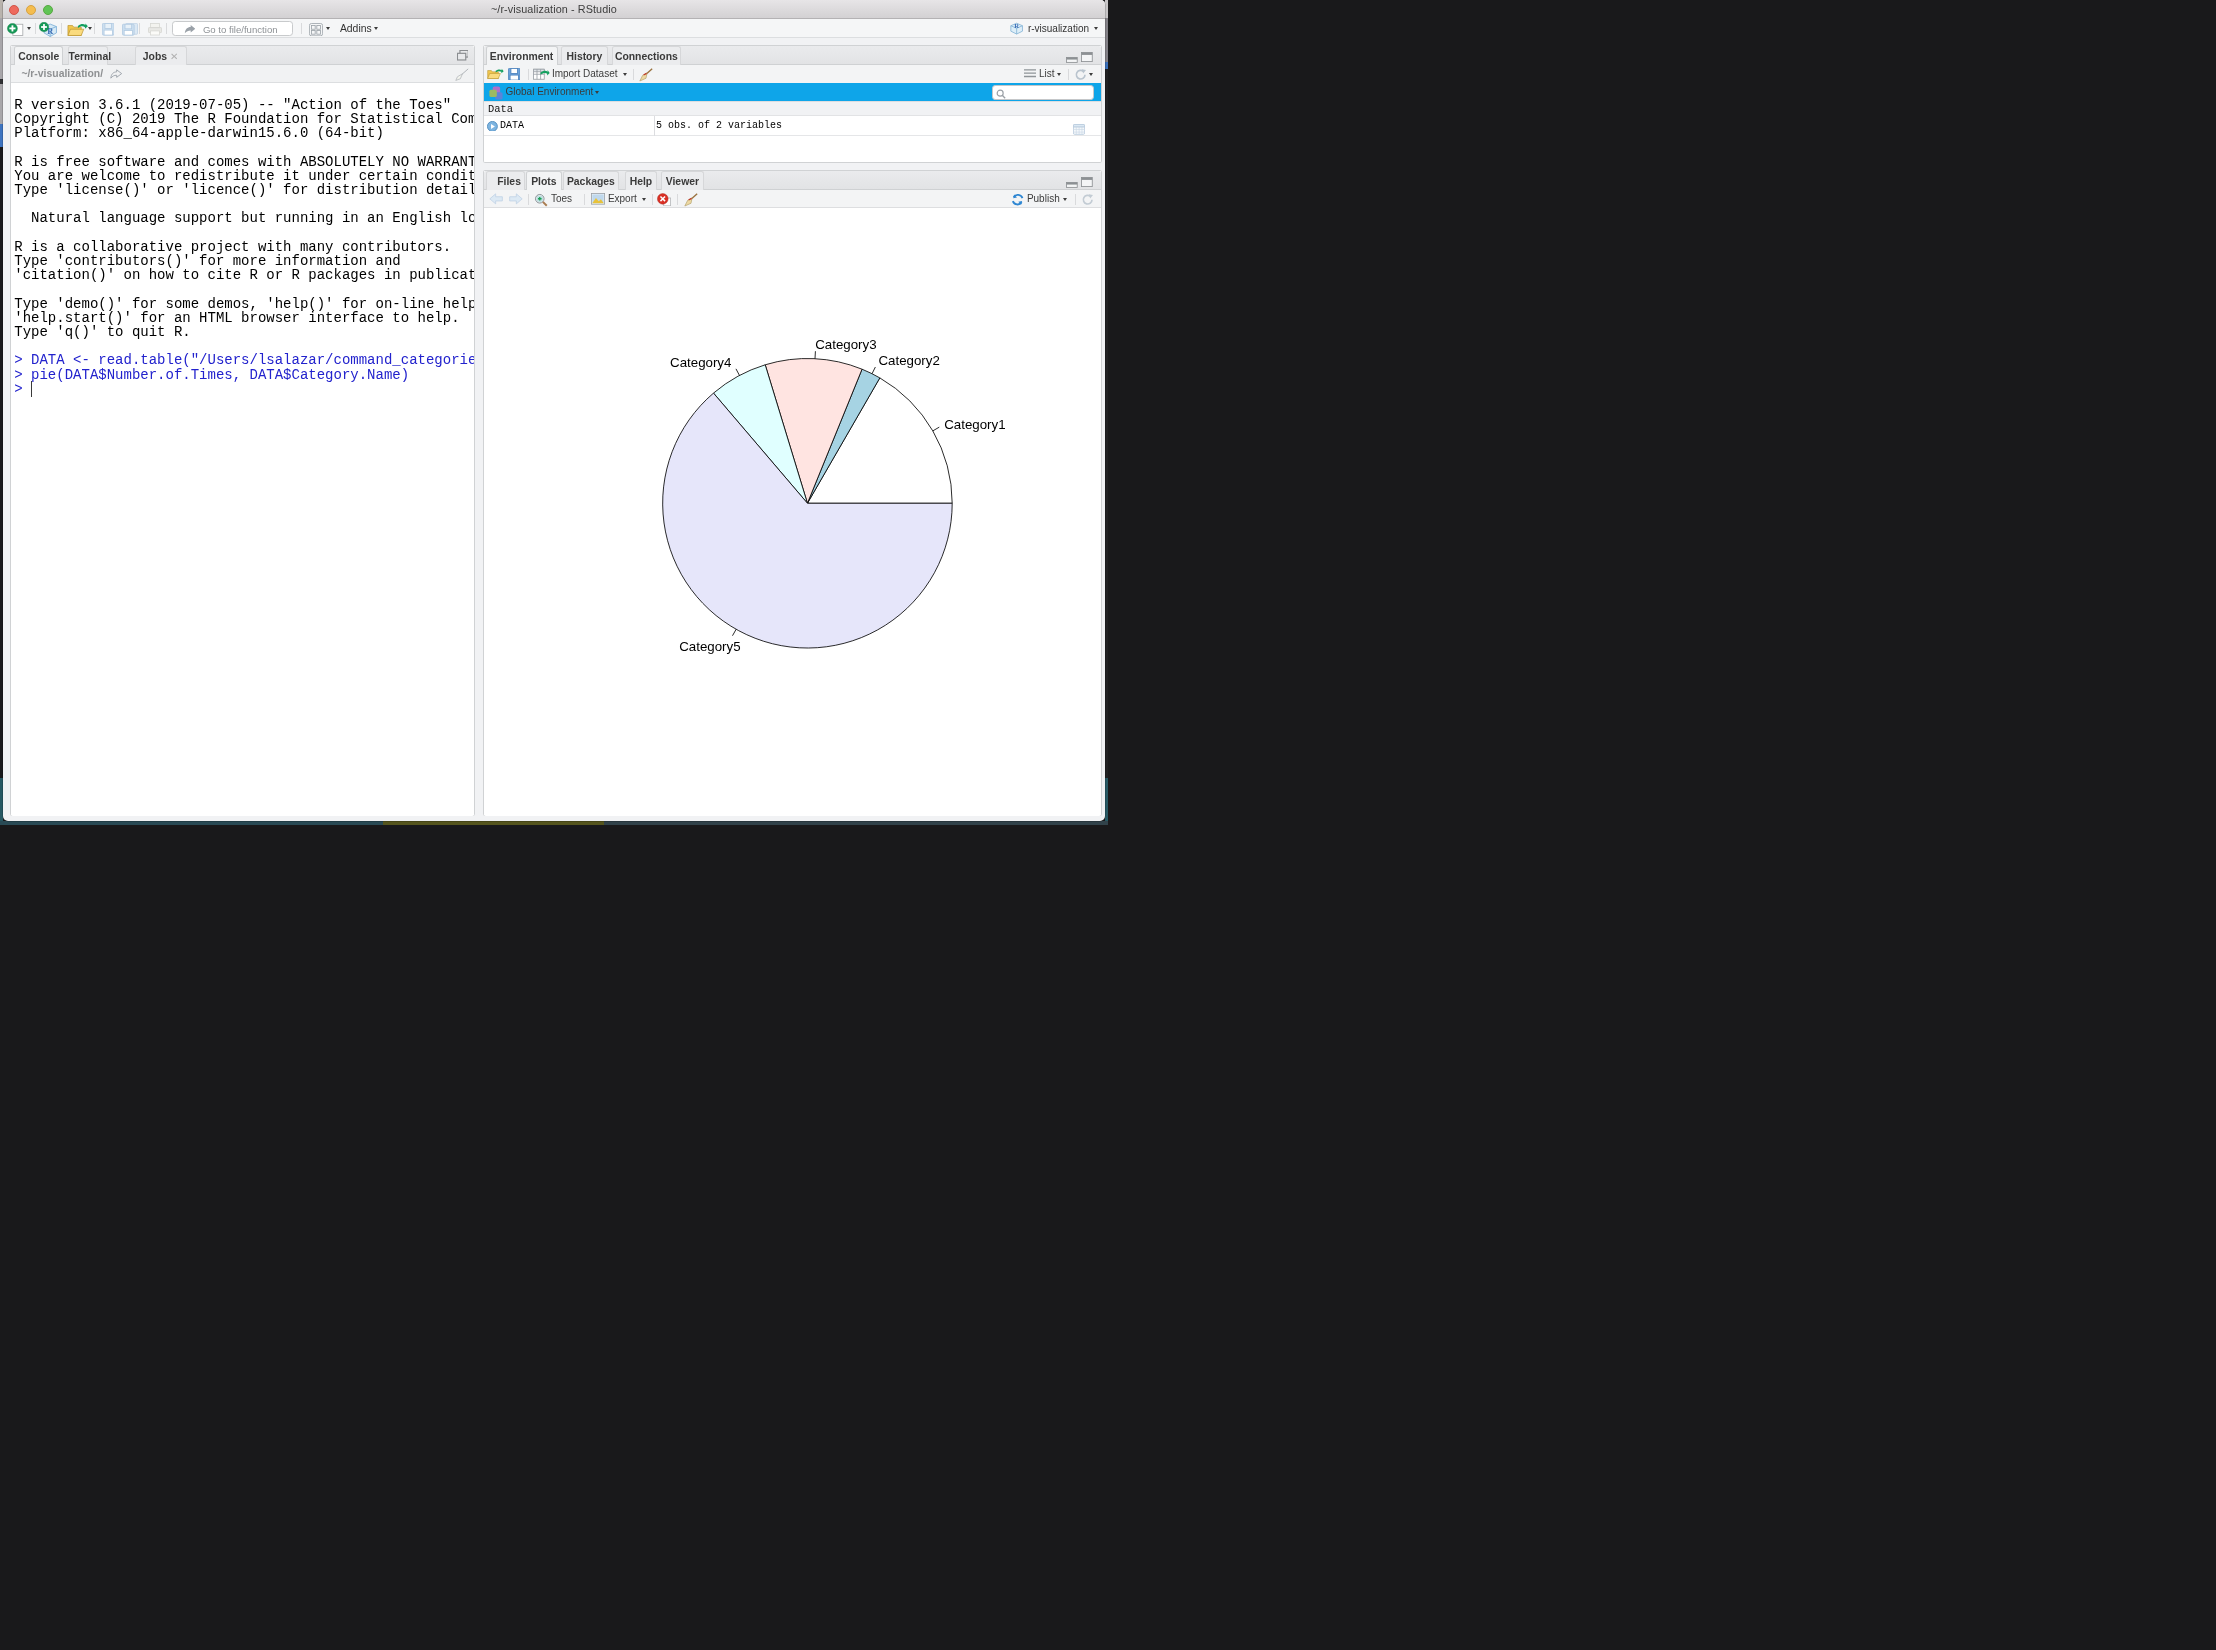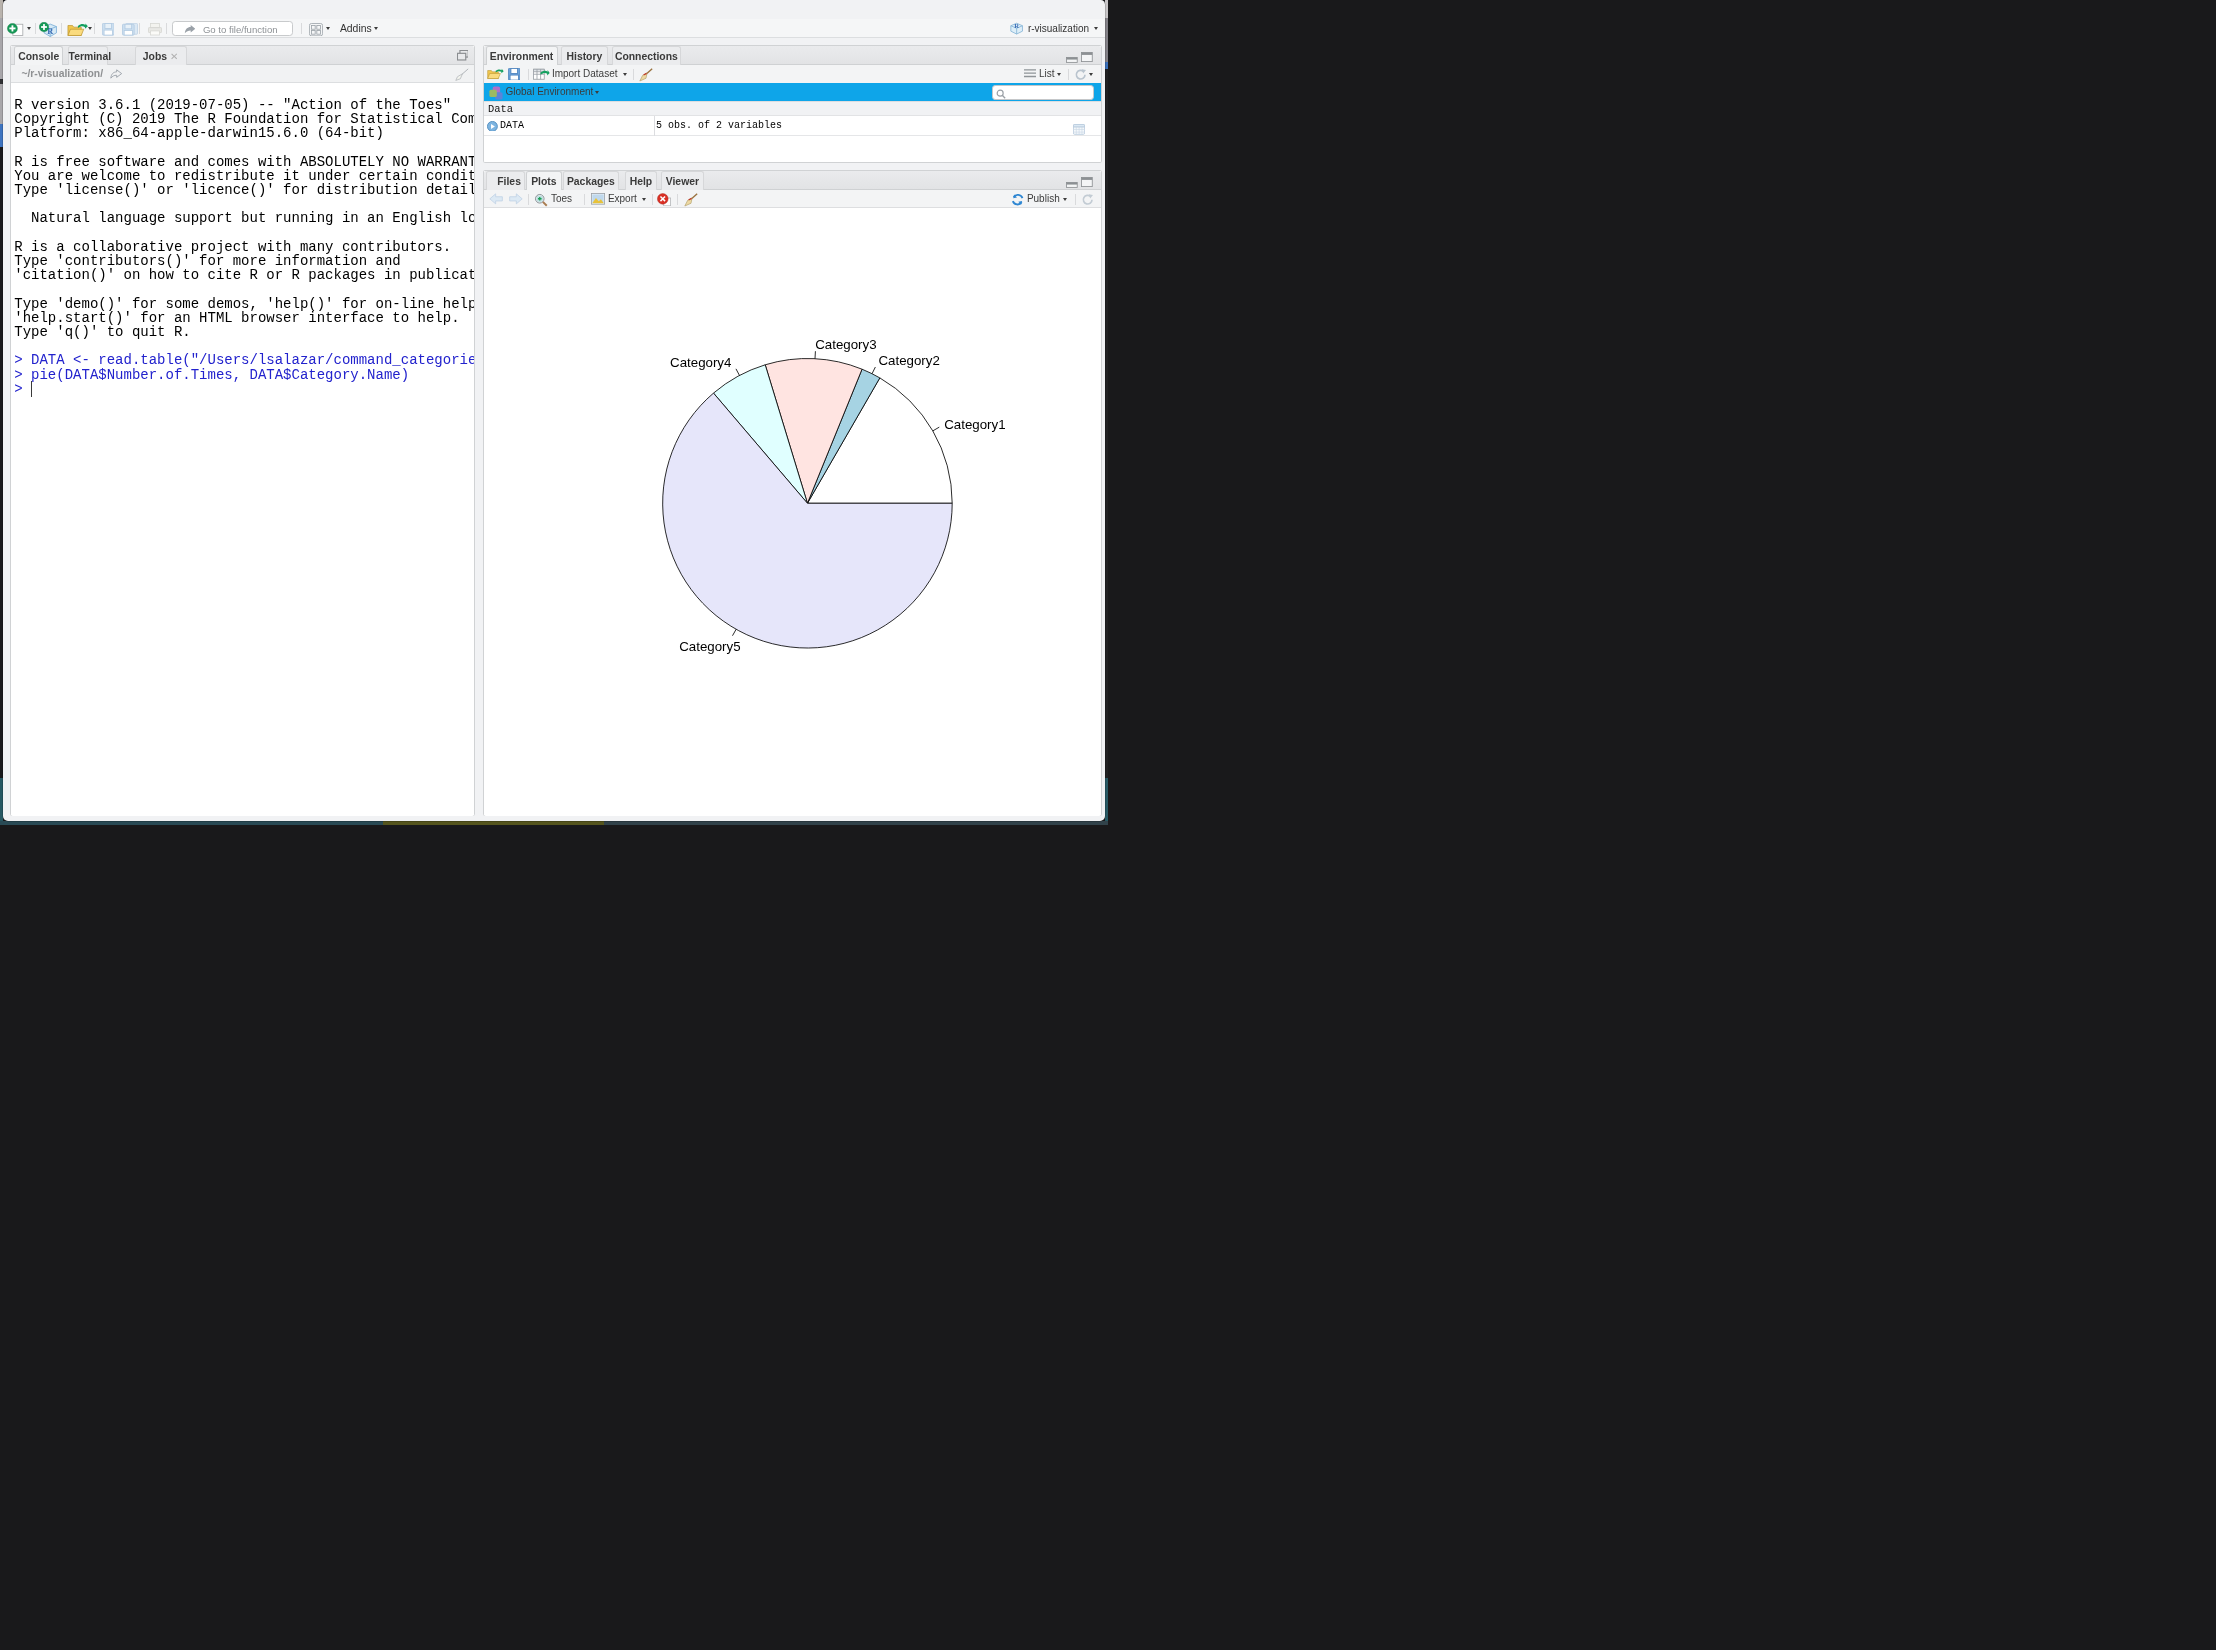--- a/index.html
+++ b/index.html
@@ -71,20 +71,26 @@
 <div class="sliv" style="right:0; top:18.3px; height:44px; background:#828086;"></div>
 <div class="sliv" style="right:0; top:62px; height:6.7px; background:#3a6fb8;"></div>
 <div class="sliv" style="right:0; top:69px; height:709px; background:#202022;"></div>
 <div class="sliv" style="right:0; top:778px; height:47px; background:#275863;"></div>
 <div id="bstrip" class="abs"></div>
 <div id="bstrip2" class="abs"></div>
 <div id="bstrip3" class="abs"></div>
 
 <div id="win" class="abs">
 
+  <div id="titlebar" class="abs">
+    <div class="abs light" style="left:6.2px; background:#ee6a5e; border:0.4px solid #d25548;"></div>
+    <div class="abs light" style="left:23px; background:#f5bd4f; border:0.4px solid #d6a243;"></div>
+    <div class="abs light" style="left:40px; background:#61c455; border:0.4px solid #58a942;"></div>
+    <div id="title" class="abs">~/r-visualization - RStudio</div>
+  </div>
 
   <div id="toolbar" class="abs">
     <svg class="abs" style="left:4.6px; top:4.2px;" width="17.5" height="13.3" viewBox="0 0 21 16">
       <rect x="7" y="1.5" width="12" height="13.5" fill="#fff" stroke="#a9abad" stroke-width="1"></rect>
       <circle cx="6.5" cy="6.5" r="6" fill="#159957" stroke="#0e7a44" stroke-width="0.5"></circle>
       <rect x="5.4" y="2.8" width="2.2" height="7.4" fill="#fff"></rect>
       <rect x="2.8" y="5.4" width="7.4" height="2.2" fill="#fff"></rect>
     </svg>
     <div class="abs caret" style="left:24px; top:8px;"></div>
     <div class="abs tsep" style="left:32px;"></div>

